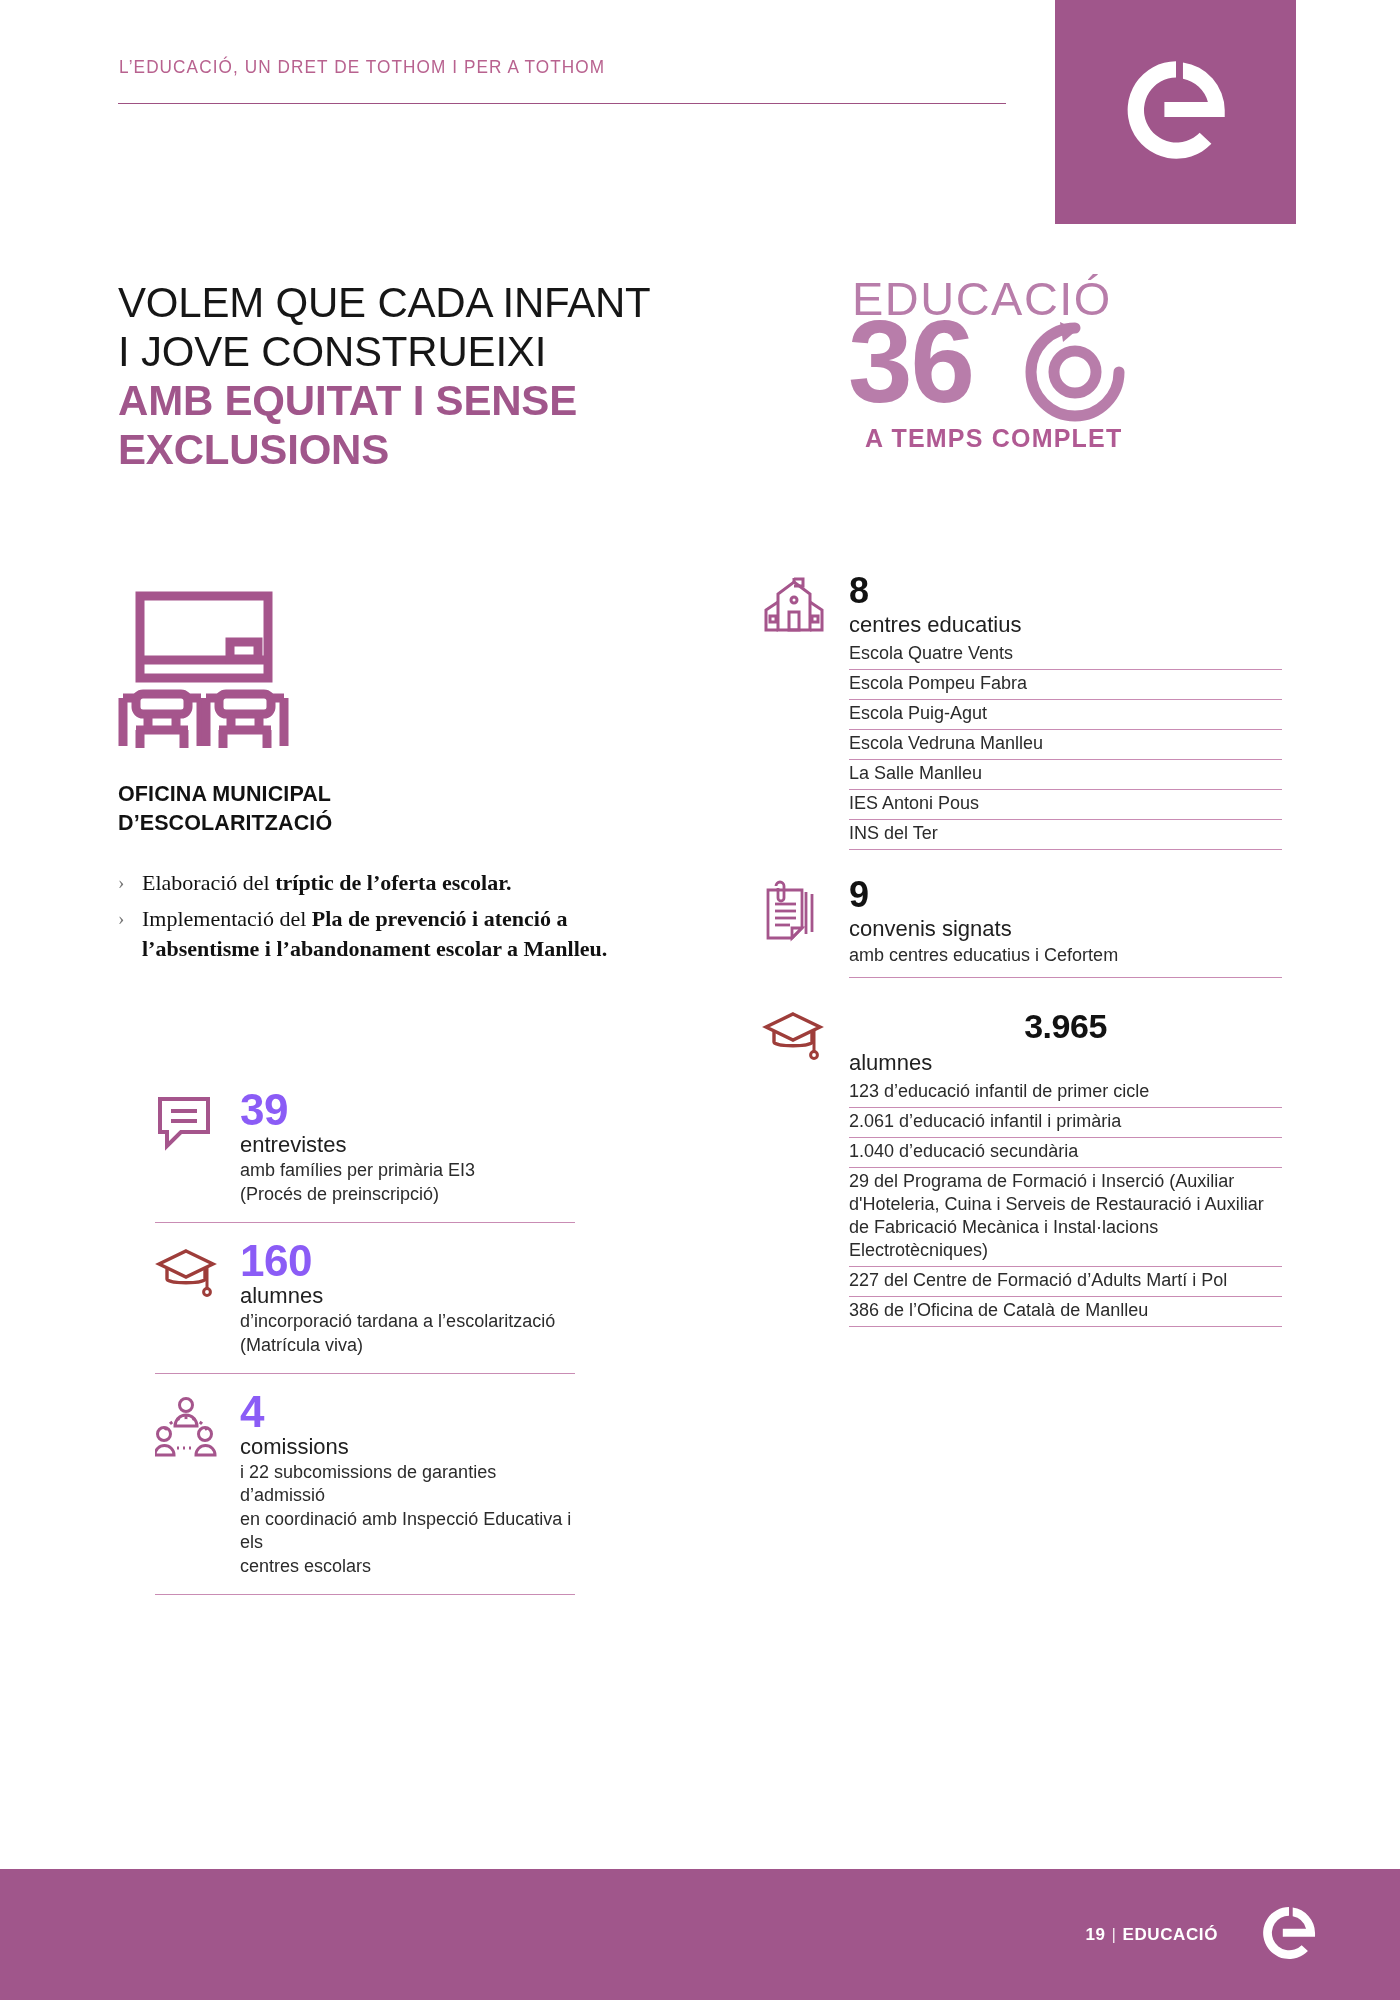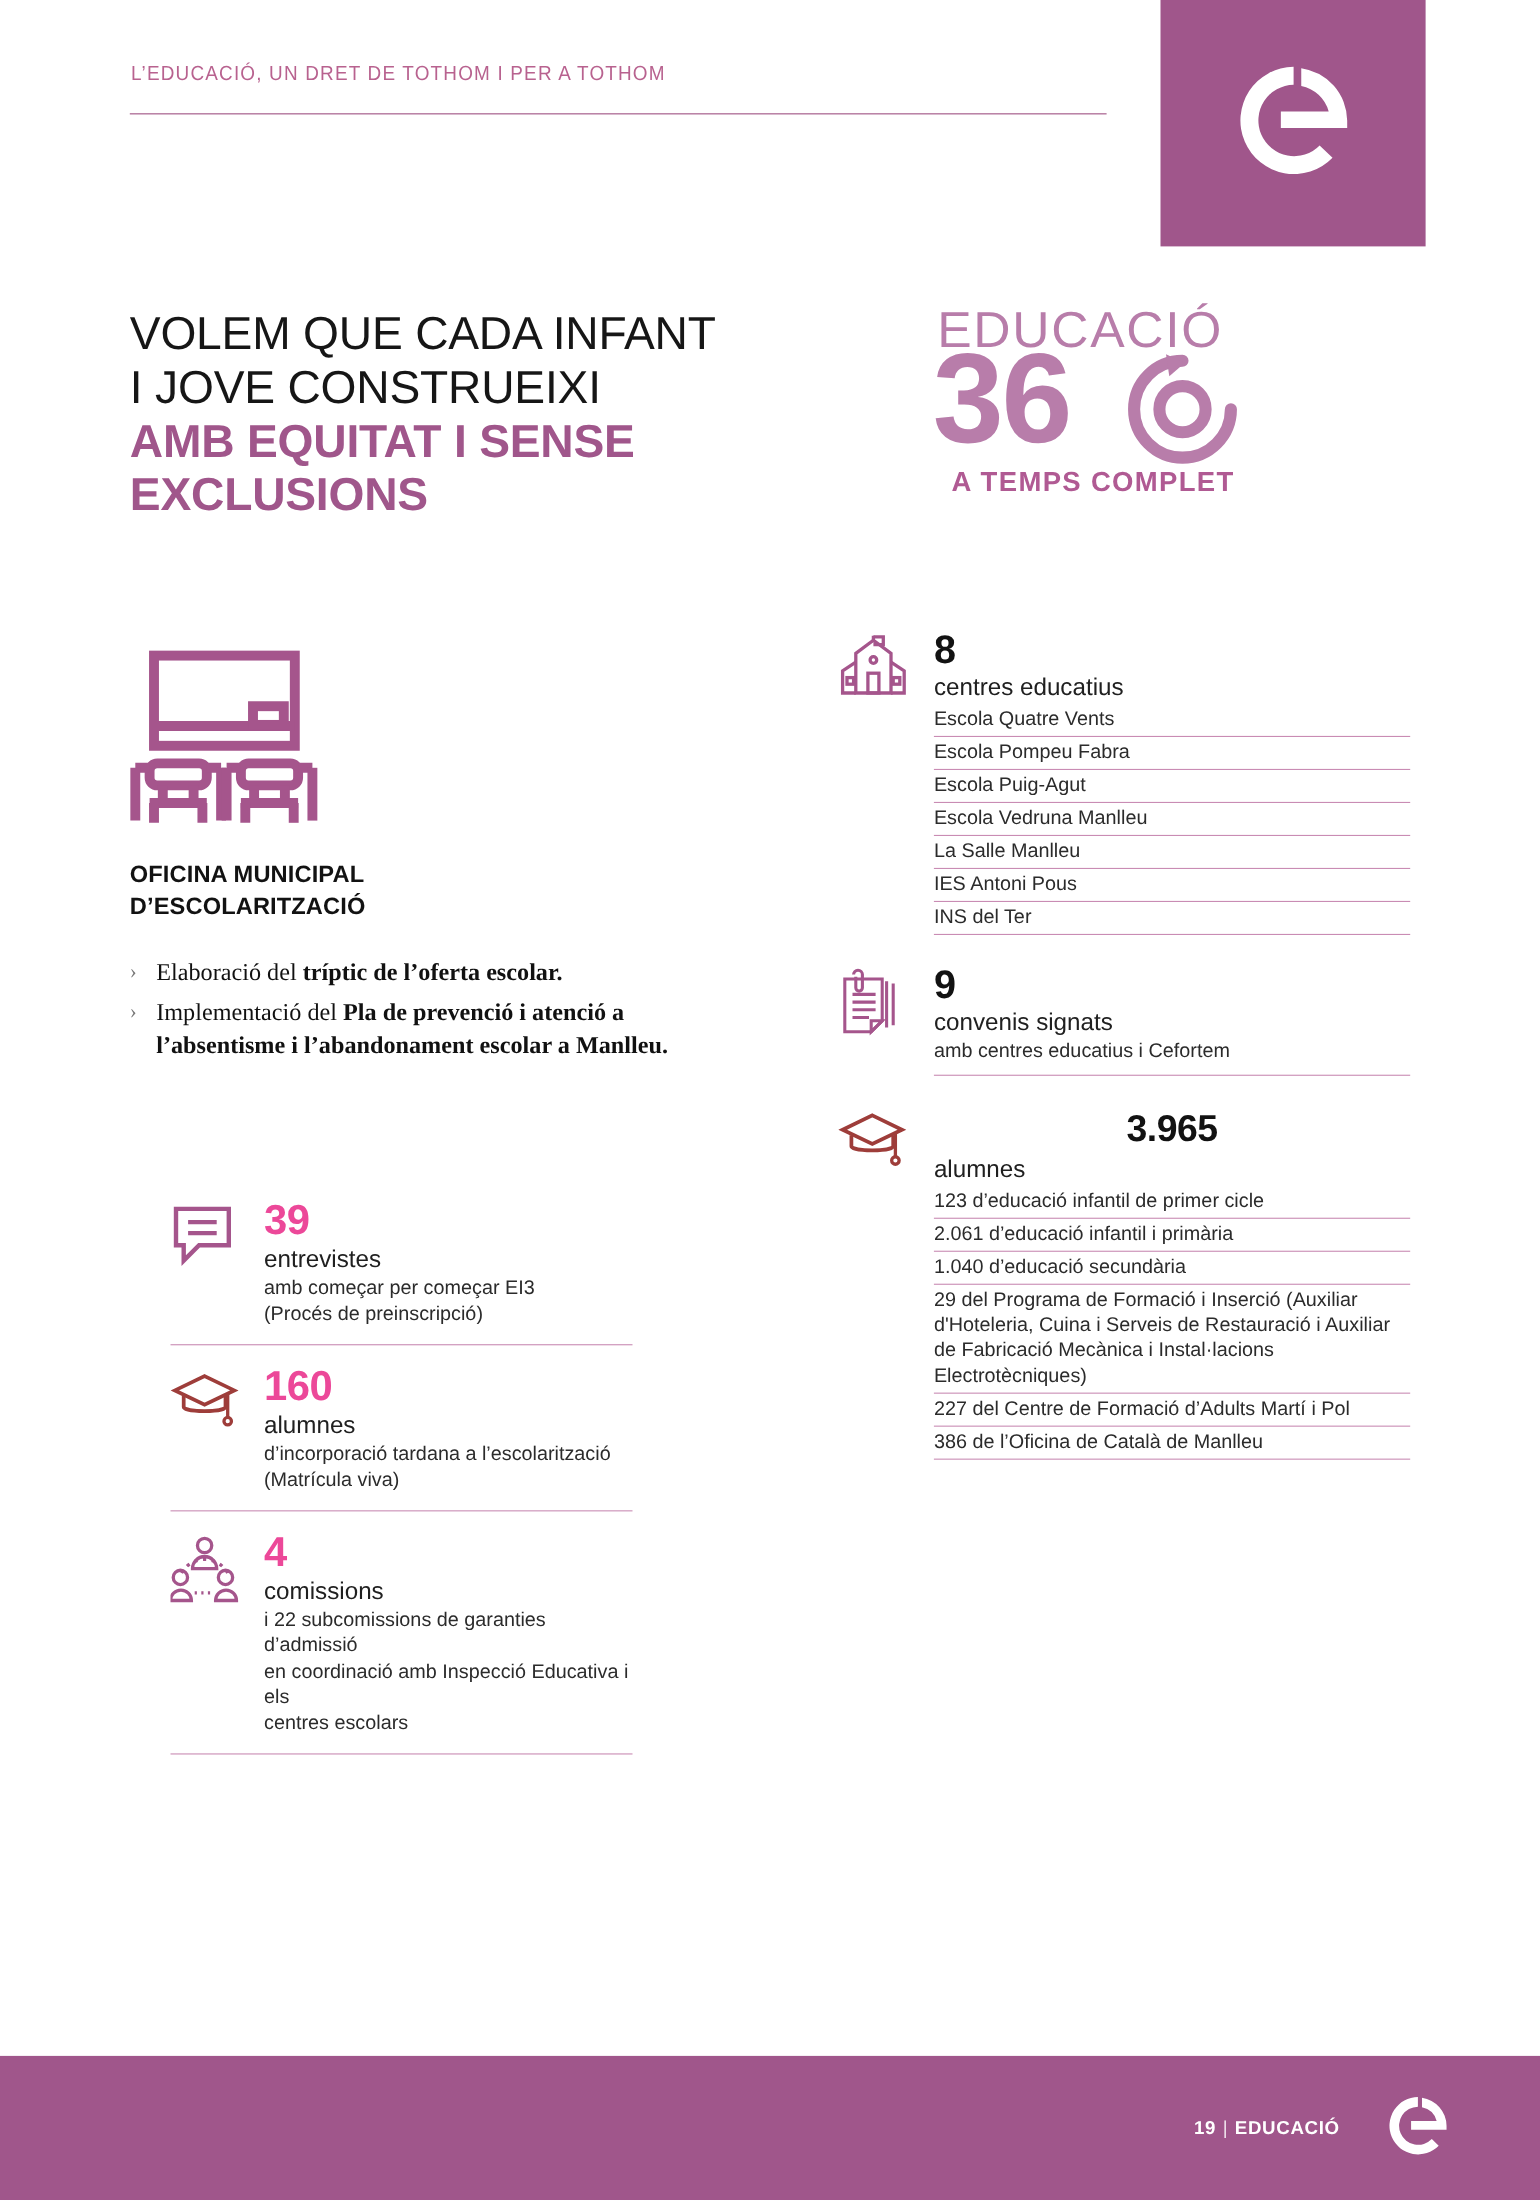--- a/index.html
+++ b/index.html
@@ -145,24 +145,24 @@
     border-bottom: 1.4px solid #c98cb4;
   }
   .stat:last-child { }
   .stat .ico {
     position: absolute;
     left: 0; top: 4px;
     width: 70px; height: 62px;
     display: flex; align-items: flex-start; justify-content: flex-start;
   }
   .stat .num {
-    font-size: 38px;
+    font-size: 44px;
     font-weight: 700;
     line-height: 40px;
-    color: #ec4899;
+    color: #8b5cf6;
     letter-spacing: -0.5px;
   }
   .stat .lbl {
     font-size: 22px;
     line-height: 26px;
     color: #202020;
     margin-top: 2px;
   }
   .stat .desc {
     font-size: 18px;
@@ -336,21 +336,21 @@
   <div class="stat">
     <span class="ico">
       <svg width="60" height="58" viewBox="0 0 60 58">
         <path d="M5 5 h48 v33 h-27 l-14 14 v-14 h-7 z" fill="none" stroke="#a5558c" stroke-width="4"></path>
         <line x1="16" y1="17" x2="42" y2="17" stroke="#a5558c" stroke-width="4"></line>
         <line x1="16" y1="27" x2="42" y2="27" stroke="#a5558c" stroke-width="4"></line>
       </svg>
     </span>
     <div class="num">39</div>
     <div class="lbl">entrevistes</div>
-    <div class="desc">amb começar per começar EI3</div>
+    <div class="desc">amb famílies per primària EI3</div>
     <div class="desc">(Procés de preinscripció)</div>
   </div>
 
   <div class="stat">
     <span class="ico">
       <svg width="62" height="56" viewBox="0 0 62 56">
         <path d="M31 6 L58 19 L31 32 L4 19 Z" fill="none" stroke="#9e3d3a" stroke-width="3.4"></path>
         <path d="M12 24 v10 c0 5 38 5 38 0 v-10" fill="none" stroke="#9e3d3a" stroke-width="3.4"></path>
         <line x1="52" y1="22" x2="52" y2="44" stroke="#9e3d3a" stroke-width="3"></line>
         <circle cx="52" cy="47" r="3.4" fill="none" stroke="#9e3d3a" stroke-width="3"></circle>

